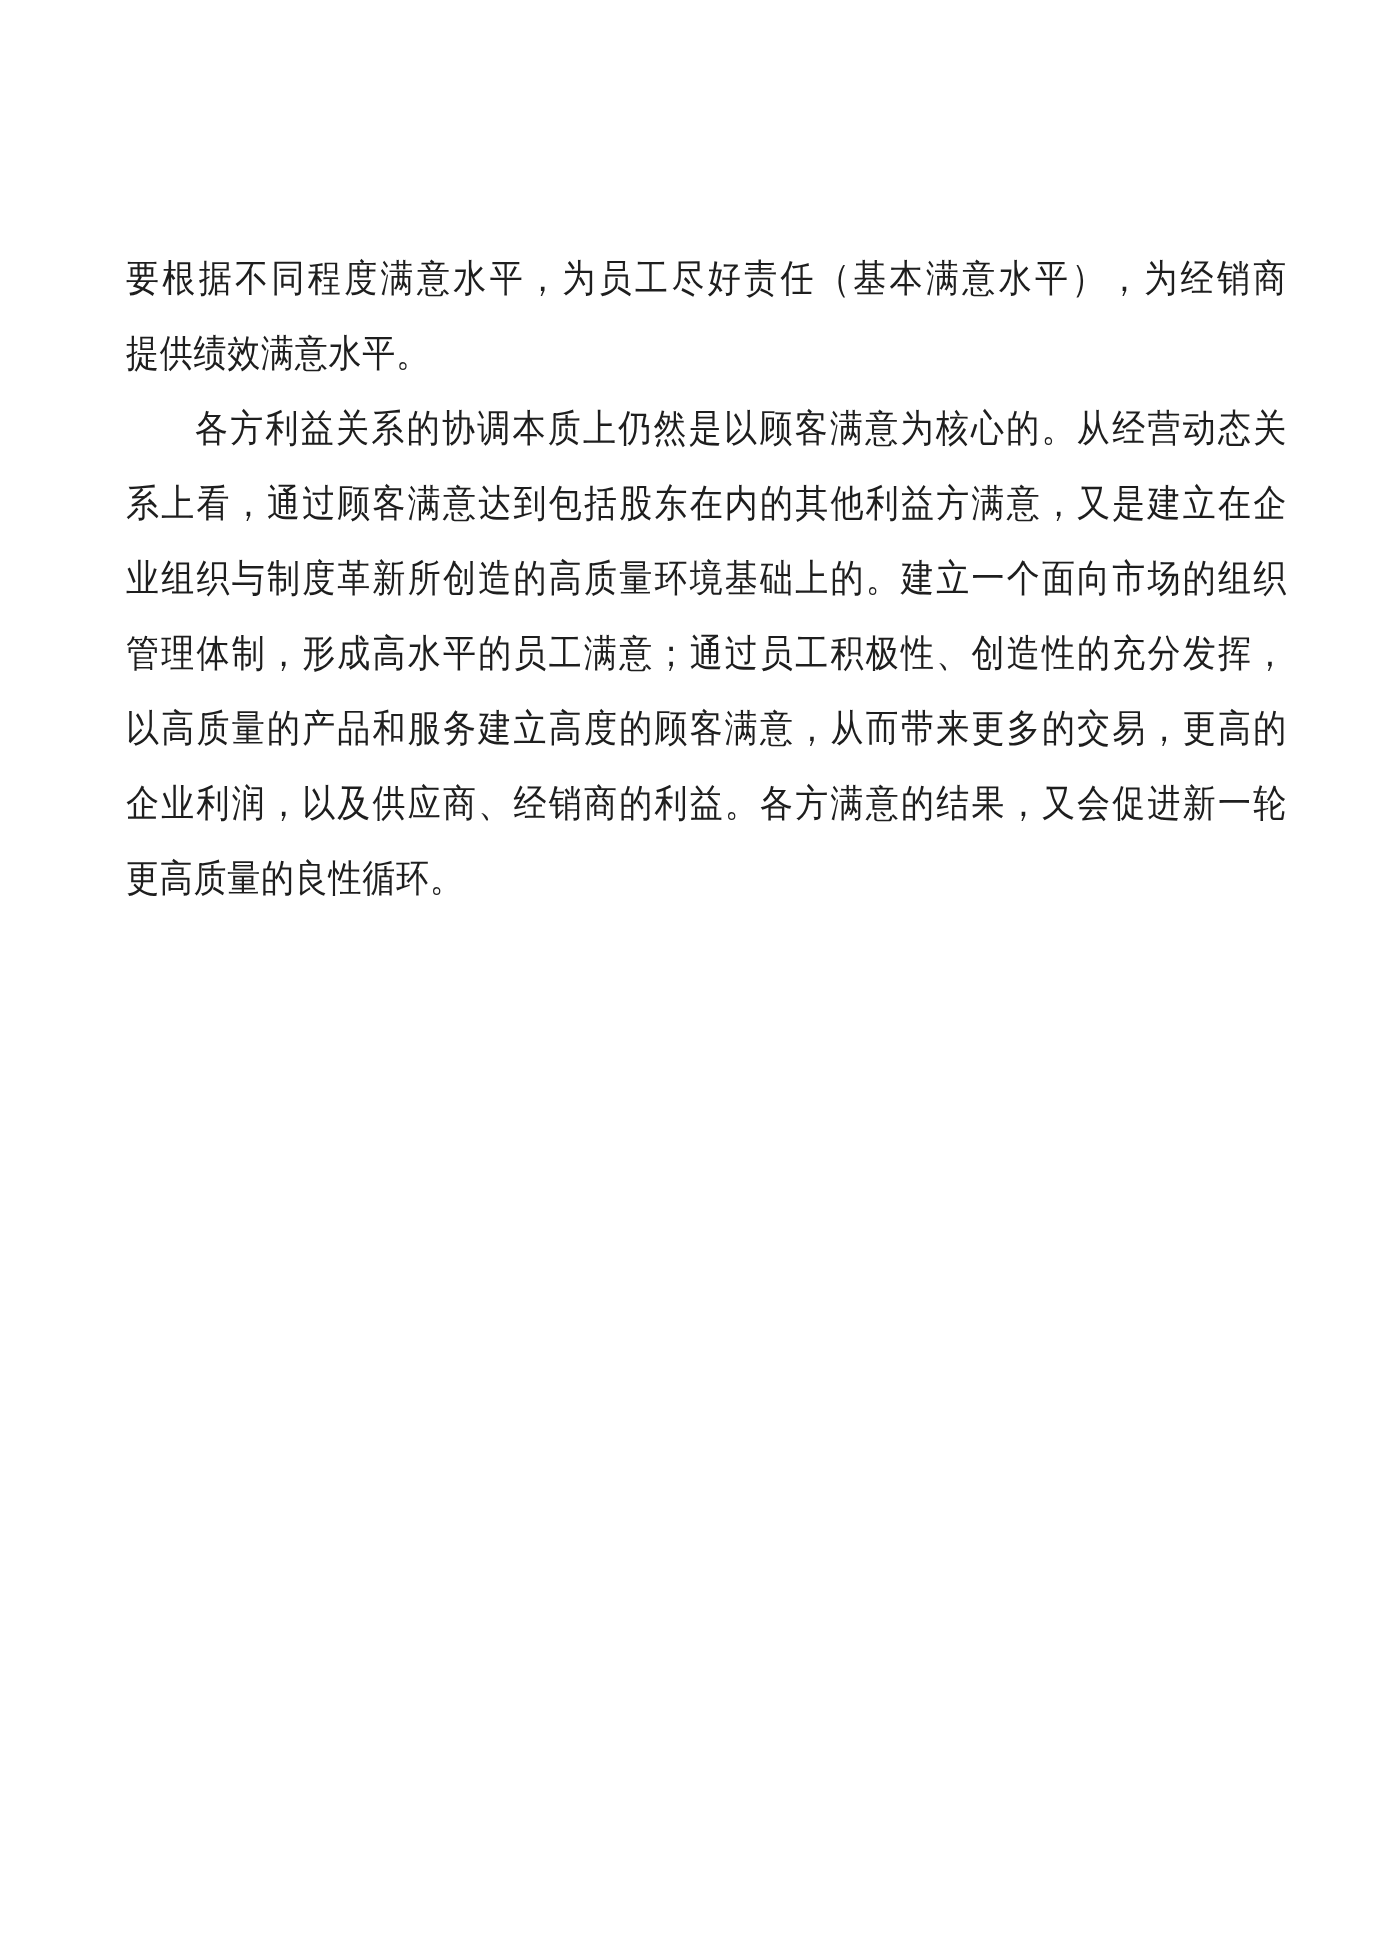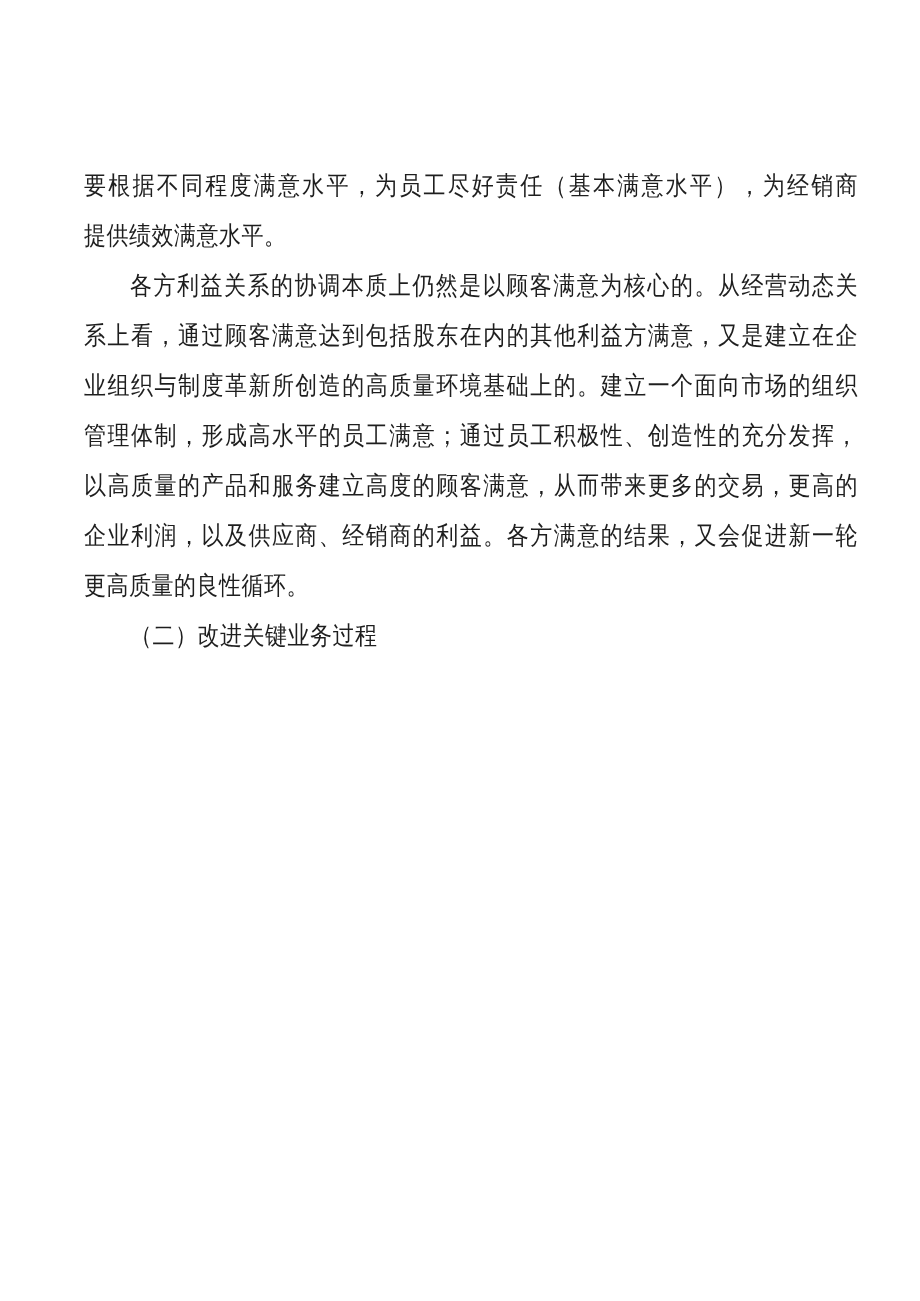--- a/index.html
+++ b/index.html
@@ -55,17 +55,14 @@
       </div>
       <div>
         <div class="doc-line indent">各方利益关系的协调本质上仍然是以顾客满意为核心的。从经营动态关</div>
         <div class="doc-line">系上看，通过顾客满意达到包括股东在内的其他利益方满意，又是建立在企</div>
         <div class="doc-line">业组织与制度革新所创造的高质量环境基础上的。建立一个面向市场的组织</div>
         <div class="doc-line">管理体制，形成高水平的员工满意；通过员工积极性、创造性的充分发挥，</div>
         <div class="doc-line">以高质量的产品和服务建立高度的顾客满意，从而带来更多的交易，更高的</div>
         <div class="doc-line">企业利润，以及供应商、经销商的利益。各方满意的结果，又会促进新一轮</div>
         <div class="doc-line final">更高质量的良性循环。</div>
       </div>
-      <div>
-        <div class="doc-line final indent heading">（二）改进关键业务过程</div>
-      </div>
     </div>
 </div>
 
 </body></html>

